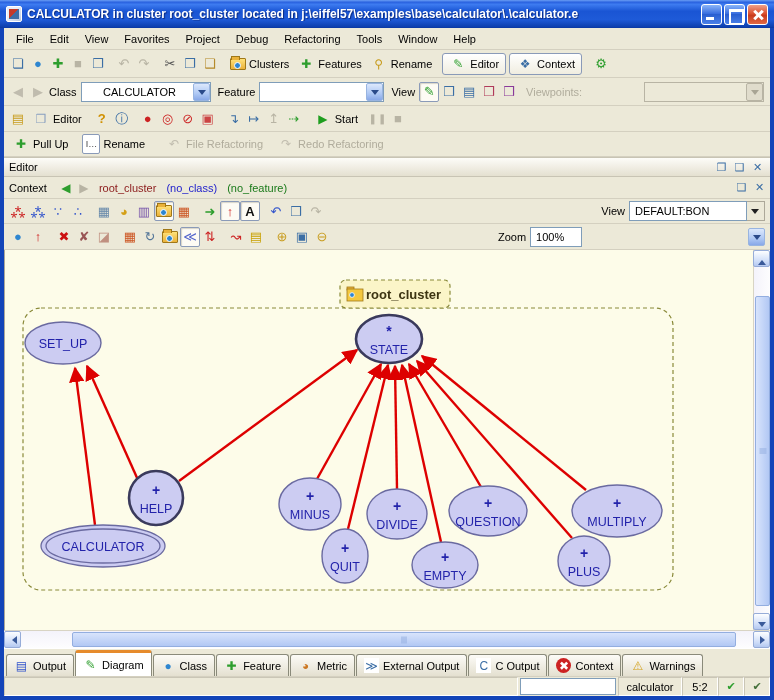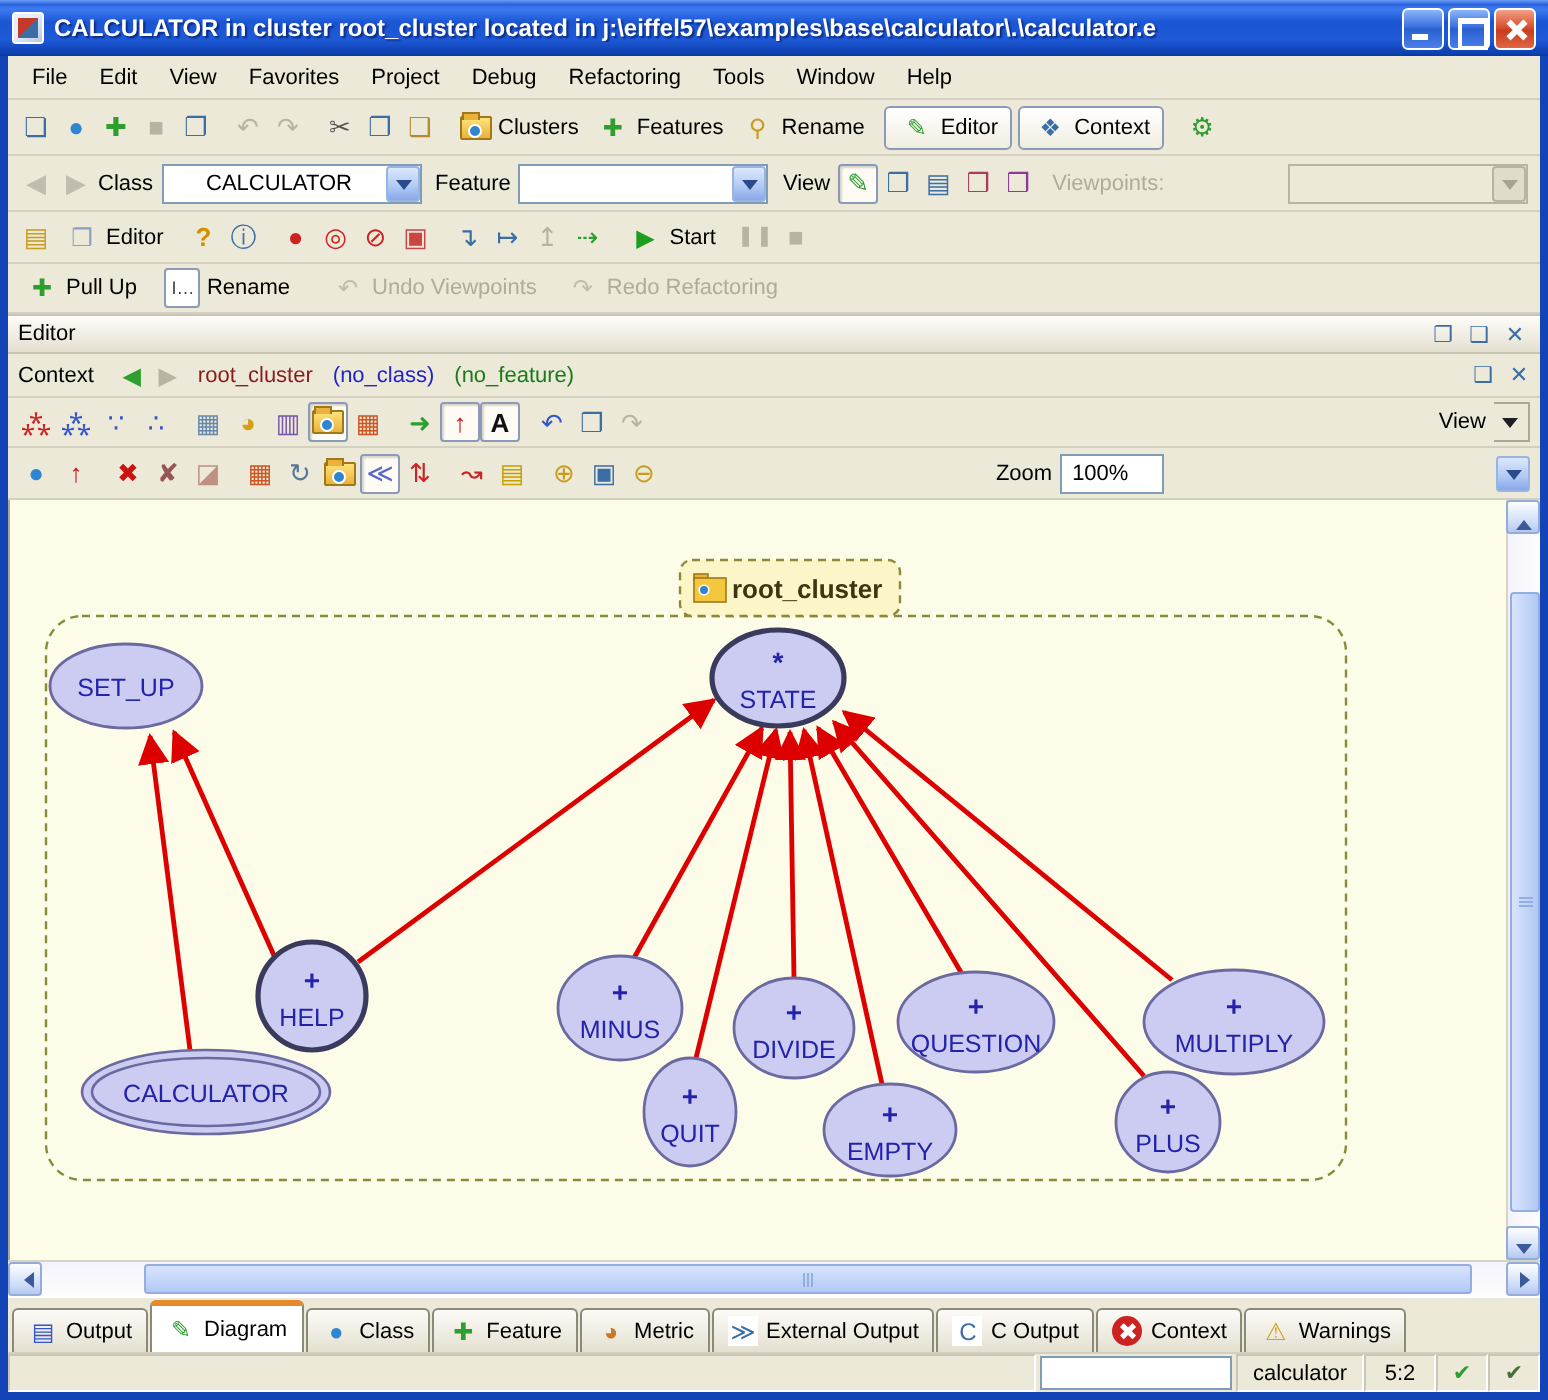--- a/index.html
+++ b/index.html
@@ -210,21 +210,21 @@
     </span>
     <span class="sep"></span>
     <span class="flatbtn">
       <span class="tbi sm" style="border: 1px solid rgb(138, 154, 184); background: rgb(255, 255, 255); font-size: 9px; color: rgb(68, 68, 68);">I…</span>
       <span>Rename</span>
     </span>
     <span class="sep"></span>
       <span class="sep"></span>
     <span class="flatbtn grayed">
       <span class="tbi sm" style="color: rgb(192, 188, 174);">↶</span>
-      <span>Undo Viewpoints</span>
+      <span>File Refactoring</span>
     </span>
     <span class="sep"></span>
     <span class="flatbtn grayed">
       <span class="tbi sm" style="color: rgb(192, 188, 174);">↷</span>
       <span>Redo Refactoring</span>
     </span>
   </div>
 
   <div class="paneheader">
     <span>Editor</span>
@@ -264,20 +264,23 @@
     <span class="tbi" style="color: rgb(204, 85, 34);">▦</span>
     <span class="sep"></span>
     <span class="tbi" style="color: rgb(46, 158, 46);">➜</span>
     <span class="tbi pressed" style="font-weight: bold; color: rgb(204, 17, 17);">↑</span>
     <span class="tbi pressed" style="font-weight: bold; color: rgb(17, 17, 17);">A</span>
     <span class="sep"></span>
     <span class="tbi" style="color: rgb(51, 85, 204);">↶</span>
     <span class="tbi" style="color: rgb(59, 110, 165);">❒</span>
     <span class="tbi" style="color: rgb(184, 180, 164);">↷</span>
     <span class="tblabel" style="margin-left:auto;">View</span>
+    <span class="combo" style="width:118px;">
+      <span class="val">DEFAULT:BON</span>
+    </span>
     <span class="dropbtn" style="margin-right:5px;"></span>
   </div>
 
   <div class="bar" style="height:26px; padding-left:4px;">
     <span class="tbi" style="color: rgb(46, 134, 208);">●</span>
     <span class="tbi" style="font-weight: bold; color: rgb(204, 17, 17);">↑</span>
     <span class="sep"></span>
     <span class="tbi" style="color: rgb(204, 17, 17);">✖</span>
     <span class="tbi" style="color: rgb(153, 85, 85);">✘</span>
     <span class="tbi" style="color: rgb(192, 144, 128);">◪</span>

